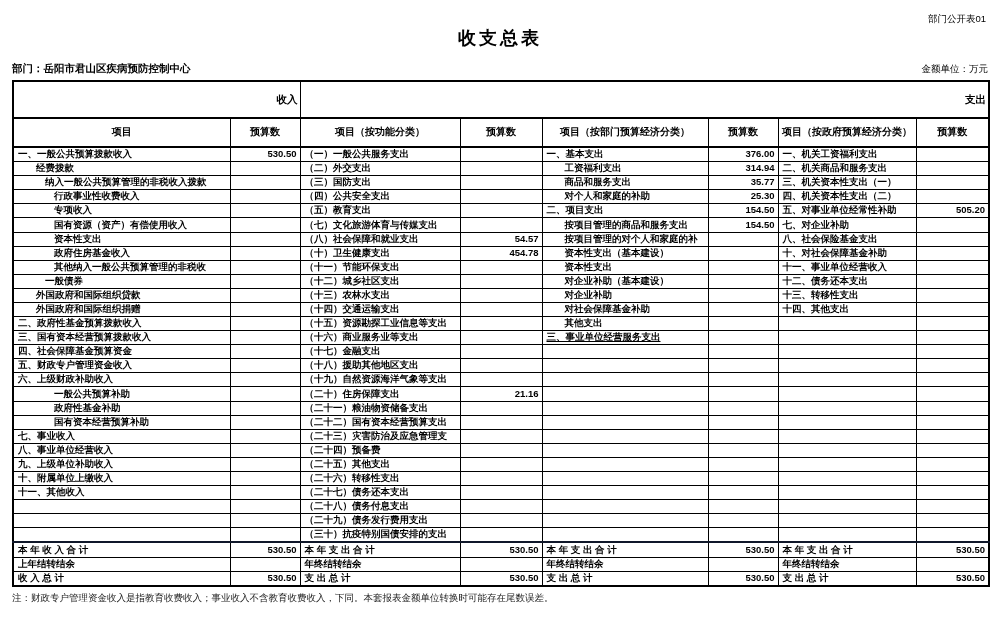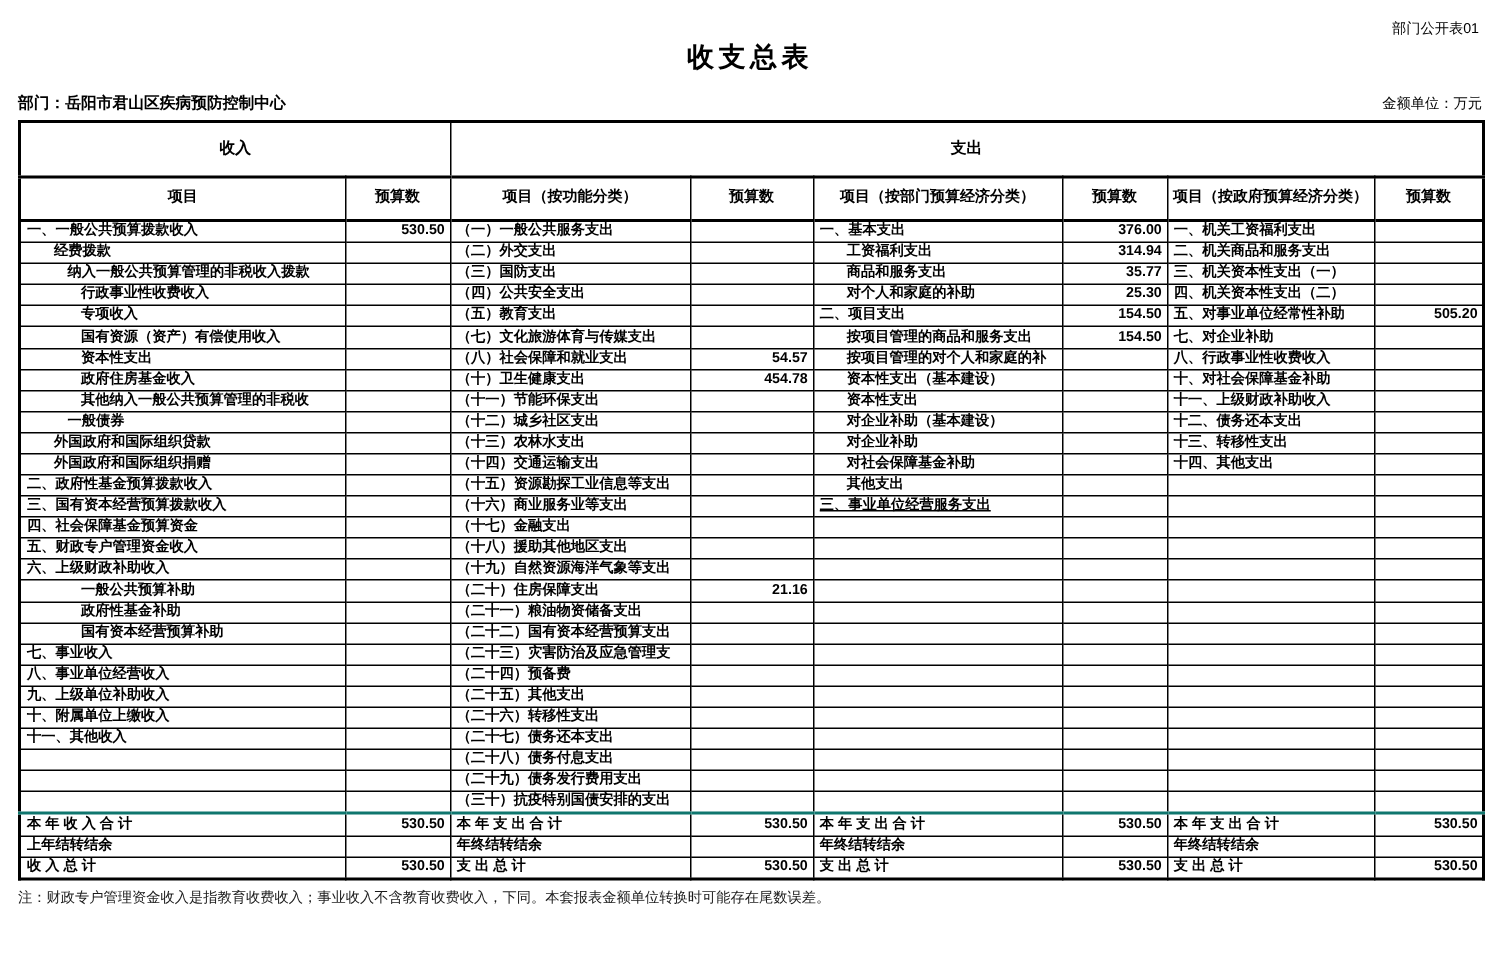--- a/index.html
+++ b/index.html
@@ -15,25 +15,25 @@
   .meta .unit { font-size: 9.5px; }
   table.budget {
     margin: 0 12px; width: 976px; height: 507px;
     border-collapse: collapse; table-layout: fixed;
     border: 2px solid #000; font-weight: bold;
   }
   .budget th, .budget td {
     border: 1px solid #000; font-size: 9.5px; padding: 0 2px;
     overflow: hidden; white-space: nowrap; line-height: 1.15;
   }
-  .budget thead tr.group th { height: 37px; font-size: 10.5px; border-bottom: 2px solid #000; text-align: center; }
+  .budget thead tr.group th { height: 37px; font-size: 10.5px; border-bottom: 2px solid #000; text-align: right; }
   .budget thead tr.cols th { height: 29px; font-size: 10px; border-bottom: 2px solid #000; text-align: center; white-space: normal; line-height: 1.25; }
   .budget td.item { text-align: left; }
   .budget td.val { text-align: right; padding-right: 3px; }
-  .budget tr.total-first td { border-top: 2px solid #0f766e; }
+  .budget tr.total-first td { border-top: 2px solid #0f172a; }
   .note { margin: 5px 12px 6px 12px; font-size: 9.5px; color: #1a1a1a; }
 </style>
 </head>
 <body>
 
 <div class="corner">部门公开表01</div>
 <div class="title">收支总表</div>
 <div class="meta">
   <div class="dept">部门：岳阳市君山区疾病预防控制中心</div>
   <div class="unit">金额单位：万元</div>
@@ -127,41 +127,41 @@
         <td class="item" style="padding-left: 4px;">七、对企业补助</td>
         <td class="val"></td>
       </tr>
       <tr>
         <td class="item" style="padding-left: 40px;">资本性支出</td>
         <td class="val"></td>
         <td class="item" style="padding-left: 4px;">（八）社会保障和就业支出</td>
         <td class="val">54.57</td>
         <td class="item" style="padding-left: 22px;">按项目管理的对个人和家庭的补</td>
         <td class="val"></td>
-        <td class="item" style="padding-left: 4px;">八、行政事业性收费收入</td>
+        <td class="item" style="padding-left: 4px;">八、社会保险基金支出</td>
         <td class="val"></td>
       </tr>
       <tr>
         <td class="item" style="padding-left: 40px;">政府住房基金收入</td>
         <td class="val"></td>
         <td class="item" style="padding-left: 4px;">（十）卫生健康支出</td>
         <td class="val">454.78</td>
         <td class="item" style="padding-left: 22px;">资本性支出（基本建设）</td>
         <td class="val"></td>
         <td class="item" style="padding-left: 4px;">十、对社会保障基金补助</td>
         <td class="val"></td>
       </tr>
       <tr>
         <td class="item" style="padding-left: 40px;">其他纳入一般公共预算管理的非税收</td>
         <td class="val"></td>
         <td class="item" style="padding-left: 4px;">（十一）节能环保支出</td>
         <td class="val"></td>
         <td class="item" style="padding-left: 22px;">资本性支出</td>
         <td class="val"></td>
-        <td class="item" style="padding-left: 4px;">十一、上级财政补助收入</td>
+        <td class="item" style="padding-left: 4px;">十一、事业单位经营收入</td>
         <td class="val"></td>
       </tr>
       <tr>
         <td class="item" style="padding-left: 31px;">一般债券</td>
         <td class="val"></td>
         <td class="item" style="padding-left: 4px;">（十二）城乡社区支出</td>
         <td class="val"></td>
         <td class="item" style="padding-left: 22px;">对企业补助（基本建设）</td>
         <td class="val"></td>
         <td class="item" style="padding-left: 4px;">十二、债务还本支出</td>

